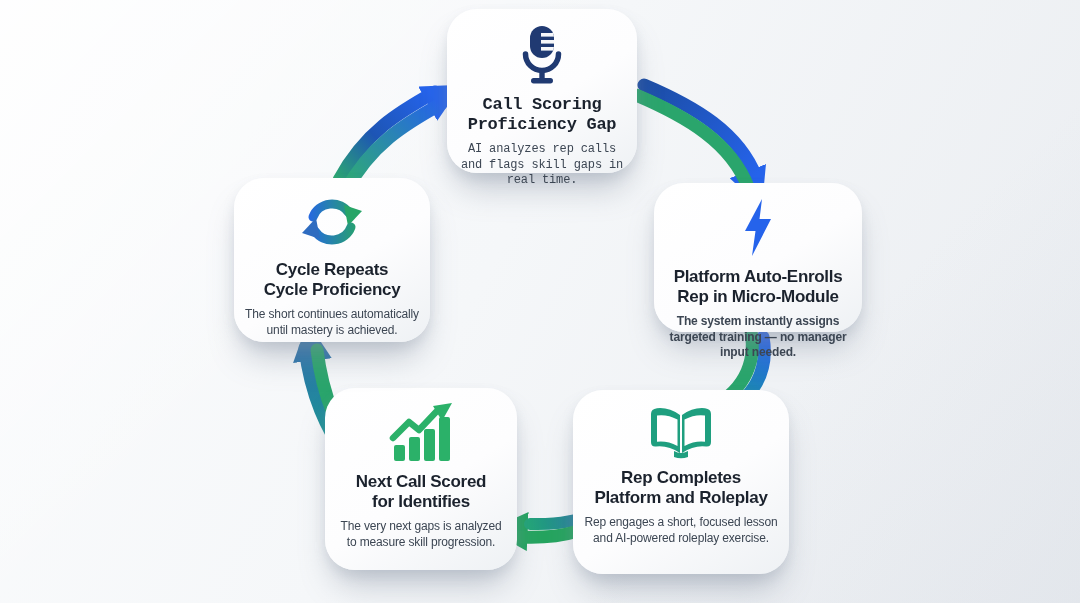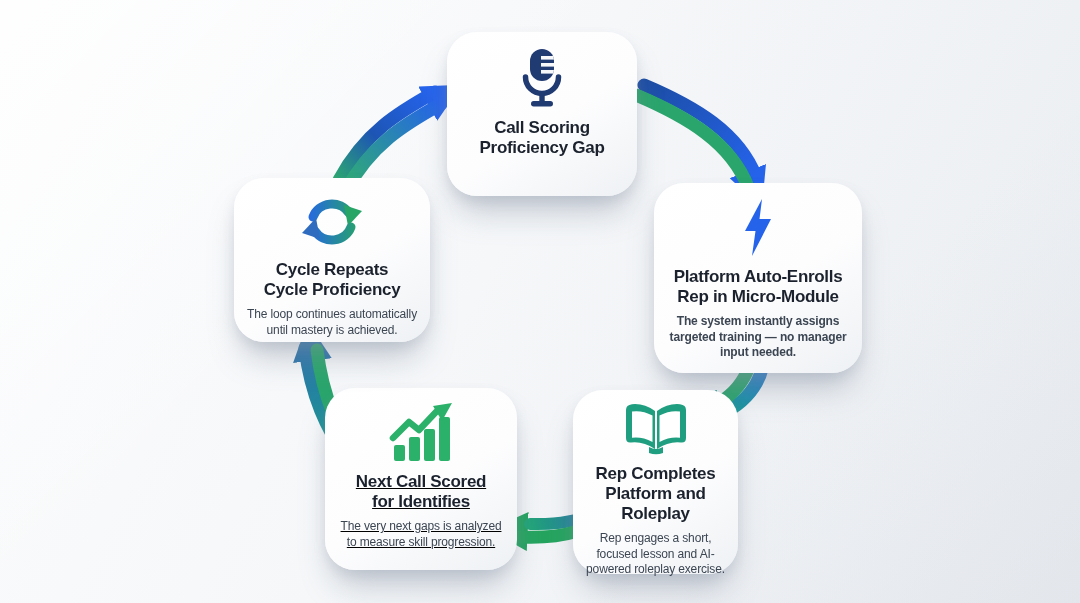--- a/index.html
+++ b/index.html
@@ -26,24 +26,24 @@
   .card h2{
     margin:9px 0 0;font-size:17px;line-height:1.18;font-weight:700;
     color:#1b222d;letter-spacing:-.3px;
   }
   .card h2 span{display:block;}
   .card p{
     margin:7px 0 0;padding:0 10px;font-size:12px;line-height:1.3;
     color:#3c4653;letter-spacing:-.15px;
   }
   
-  .card-top{left:447px;top:32px;width:190px;height:164px;}
-  .card-right{left:654px;top:183px;width:208px;height:190px;}
-  .card-bottom-right{left:573px;top:390px;width:165px;height:184px;justify-content:center;}
-  .card-bottom-left{left:325px;top:388px;width:192px;height:182px;text-decoration:underline;}
+  .card-top{left:447px;top:9px;width:190px;height:164px;font-family:Liberation Mono, monospace;}
+  .card-right{left:654px;top:183px;width:208px;height:149px;}
+  .card-bottom-right{left:573px;top:390px;width:216px;height:184px;}
+  .card-bottom-left{left:325px;top:388px;width:192px;height:182px;}
   .card-left{left:234px;top:178px;width:196px;height:164px;align-items:center;}
   .card-top p{padding:0 11px;}
   .card-right p{padding:0 8px;font-weight:bold;}
 </style>
 </head>
 <body>
 
 <div class="canvas">
 
   <svg class="arrow-layer" width="1080" height="603" viewBox="0 0 1080 603">
@@ -135,20 +135,21 @@
         <rect x="19" y="23" width="15" height="3.6"></rect>
       </g>
       <path d="M3.5 30 a16.5 16.5 0 0 0 33 0" fill="none" stroke="#203a72" stroke-width="5.5" stroke-linecap="round"></path>
       <rect x="17.3" y="46" width="5.4" height="8" fill="#203a72"></rect>
       <rect x="9" y="54" width="22" height="5.5" rx="2.7" fill="#203a72"></rect>
     </svg>
     <h2>
       <span>Call Scoring</span>
       <span>Proficiency Gap</span>
     </h2>
+    <p>AI analyzes rep calls and flags skill gaps in real time.</p>
   </div>
 
   <div class="card card-right">
     <svg class="icon" width="36" height="60" viewBox="0 0 36 60">
       <path d="M22 1 L5 33 L15.5 33 L12 58 L31 21 L19.5 21 Z" fill="#2563eb"></path>
     </svg>
     <h2>
       <span>Platform Auto-Enrolls</span>
       <span>Rep in Micro-Module</span>
     </h2>
@@ -198,16 +199,16 @@
       </defs>
       <path d="M13 24 A20 19 0 0 1 49 20" fill="none" stroke="url(#cycG)" stroke-width="9" stroke-linecap="round"></path>
       <polygon points="44,12 62,18 48,33" fill="#27a567"></polygon>
       <path d="M51 34 A20 19 0 0 1 15 38" fill="none" stroke="url(#cycG)" stroke-width="9" stroke-linecap="round"></path>
       <polygon points="20,46 2,40 16,25" fill="#2f6cc0"></polygon>
     </svg>
     <h2>
       <span>Cycle Repeats</span>
       <span>Cycle Proficiency</span>
     </h2>
-    <p>The loop continues automatically until mastery is achieved.</p>
+    <p>The short continues automatically until mastery is achieved.</p>
   </div>
 
 </div>
 
 </body></html>

